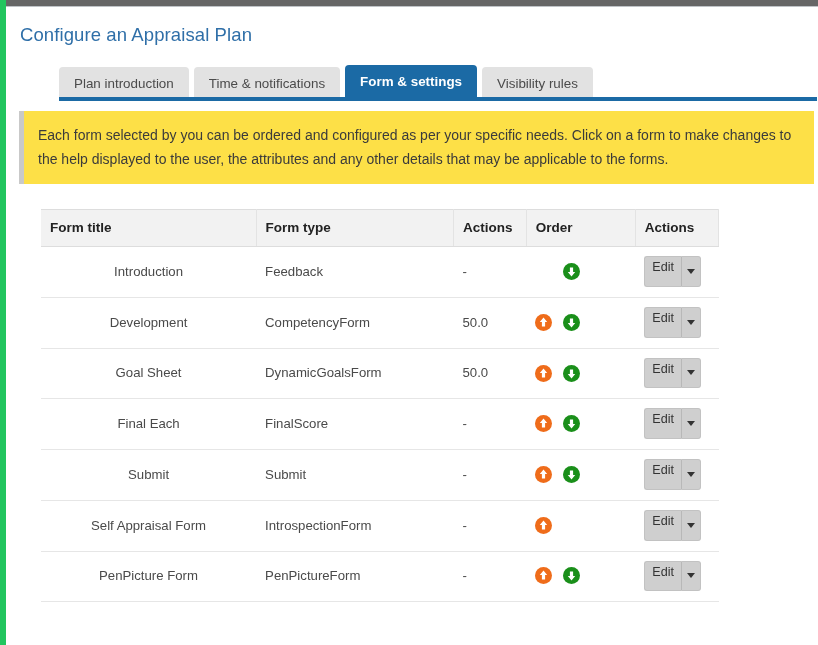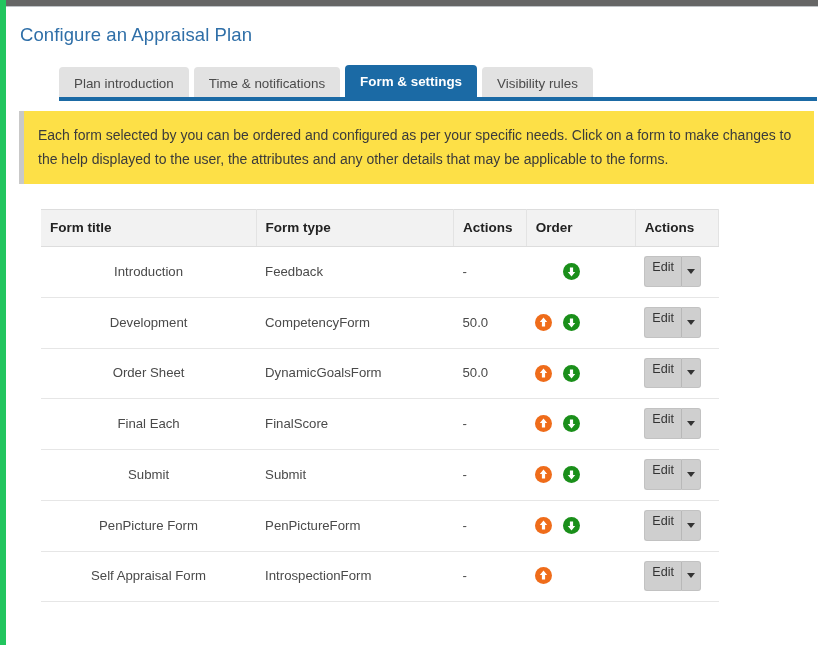--- a/index.html
+++ b/index.html
@@ -259,21 +259,21 @@
                     <path fill="#ffffff" d="M8.5 13.4 L4.8 9.0 L6.9 9.0 L6.9 4.4 L10.1 4.4 L10.1 9.0 L12.2 9.0 Z"></path>
                   </svg></span></td>
               <td class="col-actions"><span class="btn-group">
                   <button class="btn-edit">Edit</button>
                   <button class="btn-caret">
                     <span class="caret-glyph"></span>
                   </button>
                 </span></td>
             </tr>
             <tr>
-              <td class="col-title">Order Sheet</td>
+              <td class="col-title">Goal Sheet</td>
               <td class="col-type">DynamicGoalsForm</td>
               <td class="col-weight cell-muted">50.0</td>
               <td class="col-order order-cell"><span class="arrow-btn arrow-up"><svg width="17" height="17" viewBox="0 0 17 17">
                     <path fill="#ffffff" d="M8.5 3.6 L12.2 8.0 L10.1 8.0 L10.1 12.6 L6.9 12.6 L6.9 8.0 L4.8 8.0 Z"></path>
                   </svg></span><span class="arrow-btn arrow-down"><svg width="17" height="17" viewBox="0 0 17 17">
                     <path fill="#ffffff" d="M8.5 13.4 L4.8 9.0 L6.9 9.0 L6.9 4.4 L10.1 4.4 L10.1 9.0 L12.2 9.0 Z"></path>
                   </svg></span></td>
               <td class="col-actions"><span class="btn-group">
                   <button class="btn-edit">Edit</button>
                   <button class="btn-caret">
@@ -307,41 +307,41 @@
                     <path fill="#ffffff" d="M8.5 13.4 L4.8 9.0 L6.9 9.0 L6.9 4.4 L10.1 4.4 L10.1 9.0 L12.2 9.0 Z"></path>
                   </svg></span></td>
               <td class="col-actions"><span class="btn-group">
                   <button class="btn-edit">Edit</button>
                   <button class="btn-caret">
                     <span class="caret-glyph"></span>
                   </button>
                 </span></td>
             </tr>
             <tr>
+              <td class="col-title">Self Appraisal Form</td>
+              <td class="col-type">IntrospectionForm</td>
+              <td class="col-weight cell-muted">-</td>
+              <td class="col-order order-cell"><span class="arrow-btn arrow-up"><svg width="17" height="17" viewBox="0 0 17 17">
+                    <path fill="#ffffff" d="M8.5 3.6 L12.2 8.0 L10.1 8.0 L10.1 12.6 L6.9 12.6 L6.9 8.0 L4.8 8.0 Z"></path>
+                  </svg></span></td>
+              <td class="col-actions"><span class="btn-group">
+                  <button class="btn-edit">Edit</button>
+                  <button class="btn-caret">
+                    <span class="caret-glyph"></span>
+                  </button>
+                </span></td>
+            </tr>
+            <tr>
               <td class="col-title">PenPicture Form</td>
               <td class="col-type">PenPictureForm</td>
               <td class="col-weight cell-muted">-</td>
               <td class="col-order order-cell"><span class="arrow-btn arrow-up"><svg width="17" height="17" viewBox="0 0 17 17">
                     <path fill="#ffffff" d="M8.5 3.6 L12.2 8.0 L10.1 8.0 L10.1 12.6 L6.9 12.6 L6.9 8.0 L4.8 8.0 Z"></path>
                   </svg></span><span class="arrow-btn arrow-down"><svg width="17" height="17" viewBox="0 0 17 17">
                     <path fill="#ffffff" d="M8.5 13.4 L4.8 9.0 L6.9 9.0 L6.9 4.4 L10.1 4.4 L10.1 9.0 L12.2 9.0 Z"></path>
-                  </svg></span></td>
-              <td class="col-actions"><span class="btn-group">
-                  <button class="btn-edit">Edit</button>
-                  <button class="btn-caret">
-                    <span class="caret-glyph"></span>
-                  </button>
-                </span></td>
-            </tr>
-            <tr>
-              <td class="col-title">Self Appraisal Form</td>
-              <td class="col-type">IntrospectionForm</td>
-              <td class="col-weight cell-muted">-</td>
-              <td class="col-order order-cell"><span class="arrow-btn arrow-up"><svg width="17" height="17" viewBox="0 0 17 17">
-                    <path fill="#ffffff" d="M8.5 3.6 L12.2 8.0 L10.1 8.0 L10.1 12.6 L6.9 12.6 L6.9 8.0 L4.8 8.0 Z"></path>
                   </svg></span></td>
               <td class="col-actions"><span class="btn-group">
                   <button class="btn-edit">Edit</button>
                   <button class="btn-caret">
                     <span class="caret-glyph"></span>
                   </button>
                 </span></td>
             </tr>
           </tbody>
       </table>

